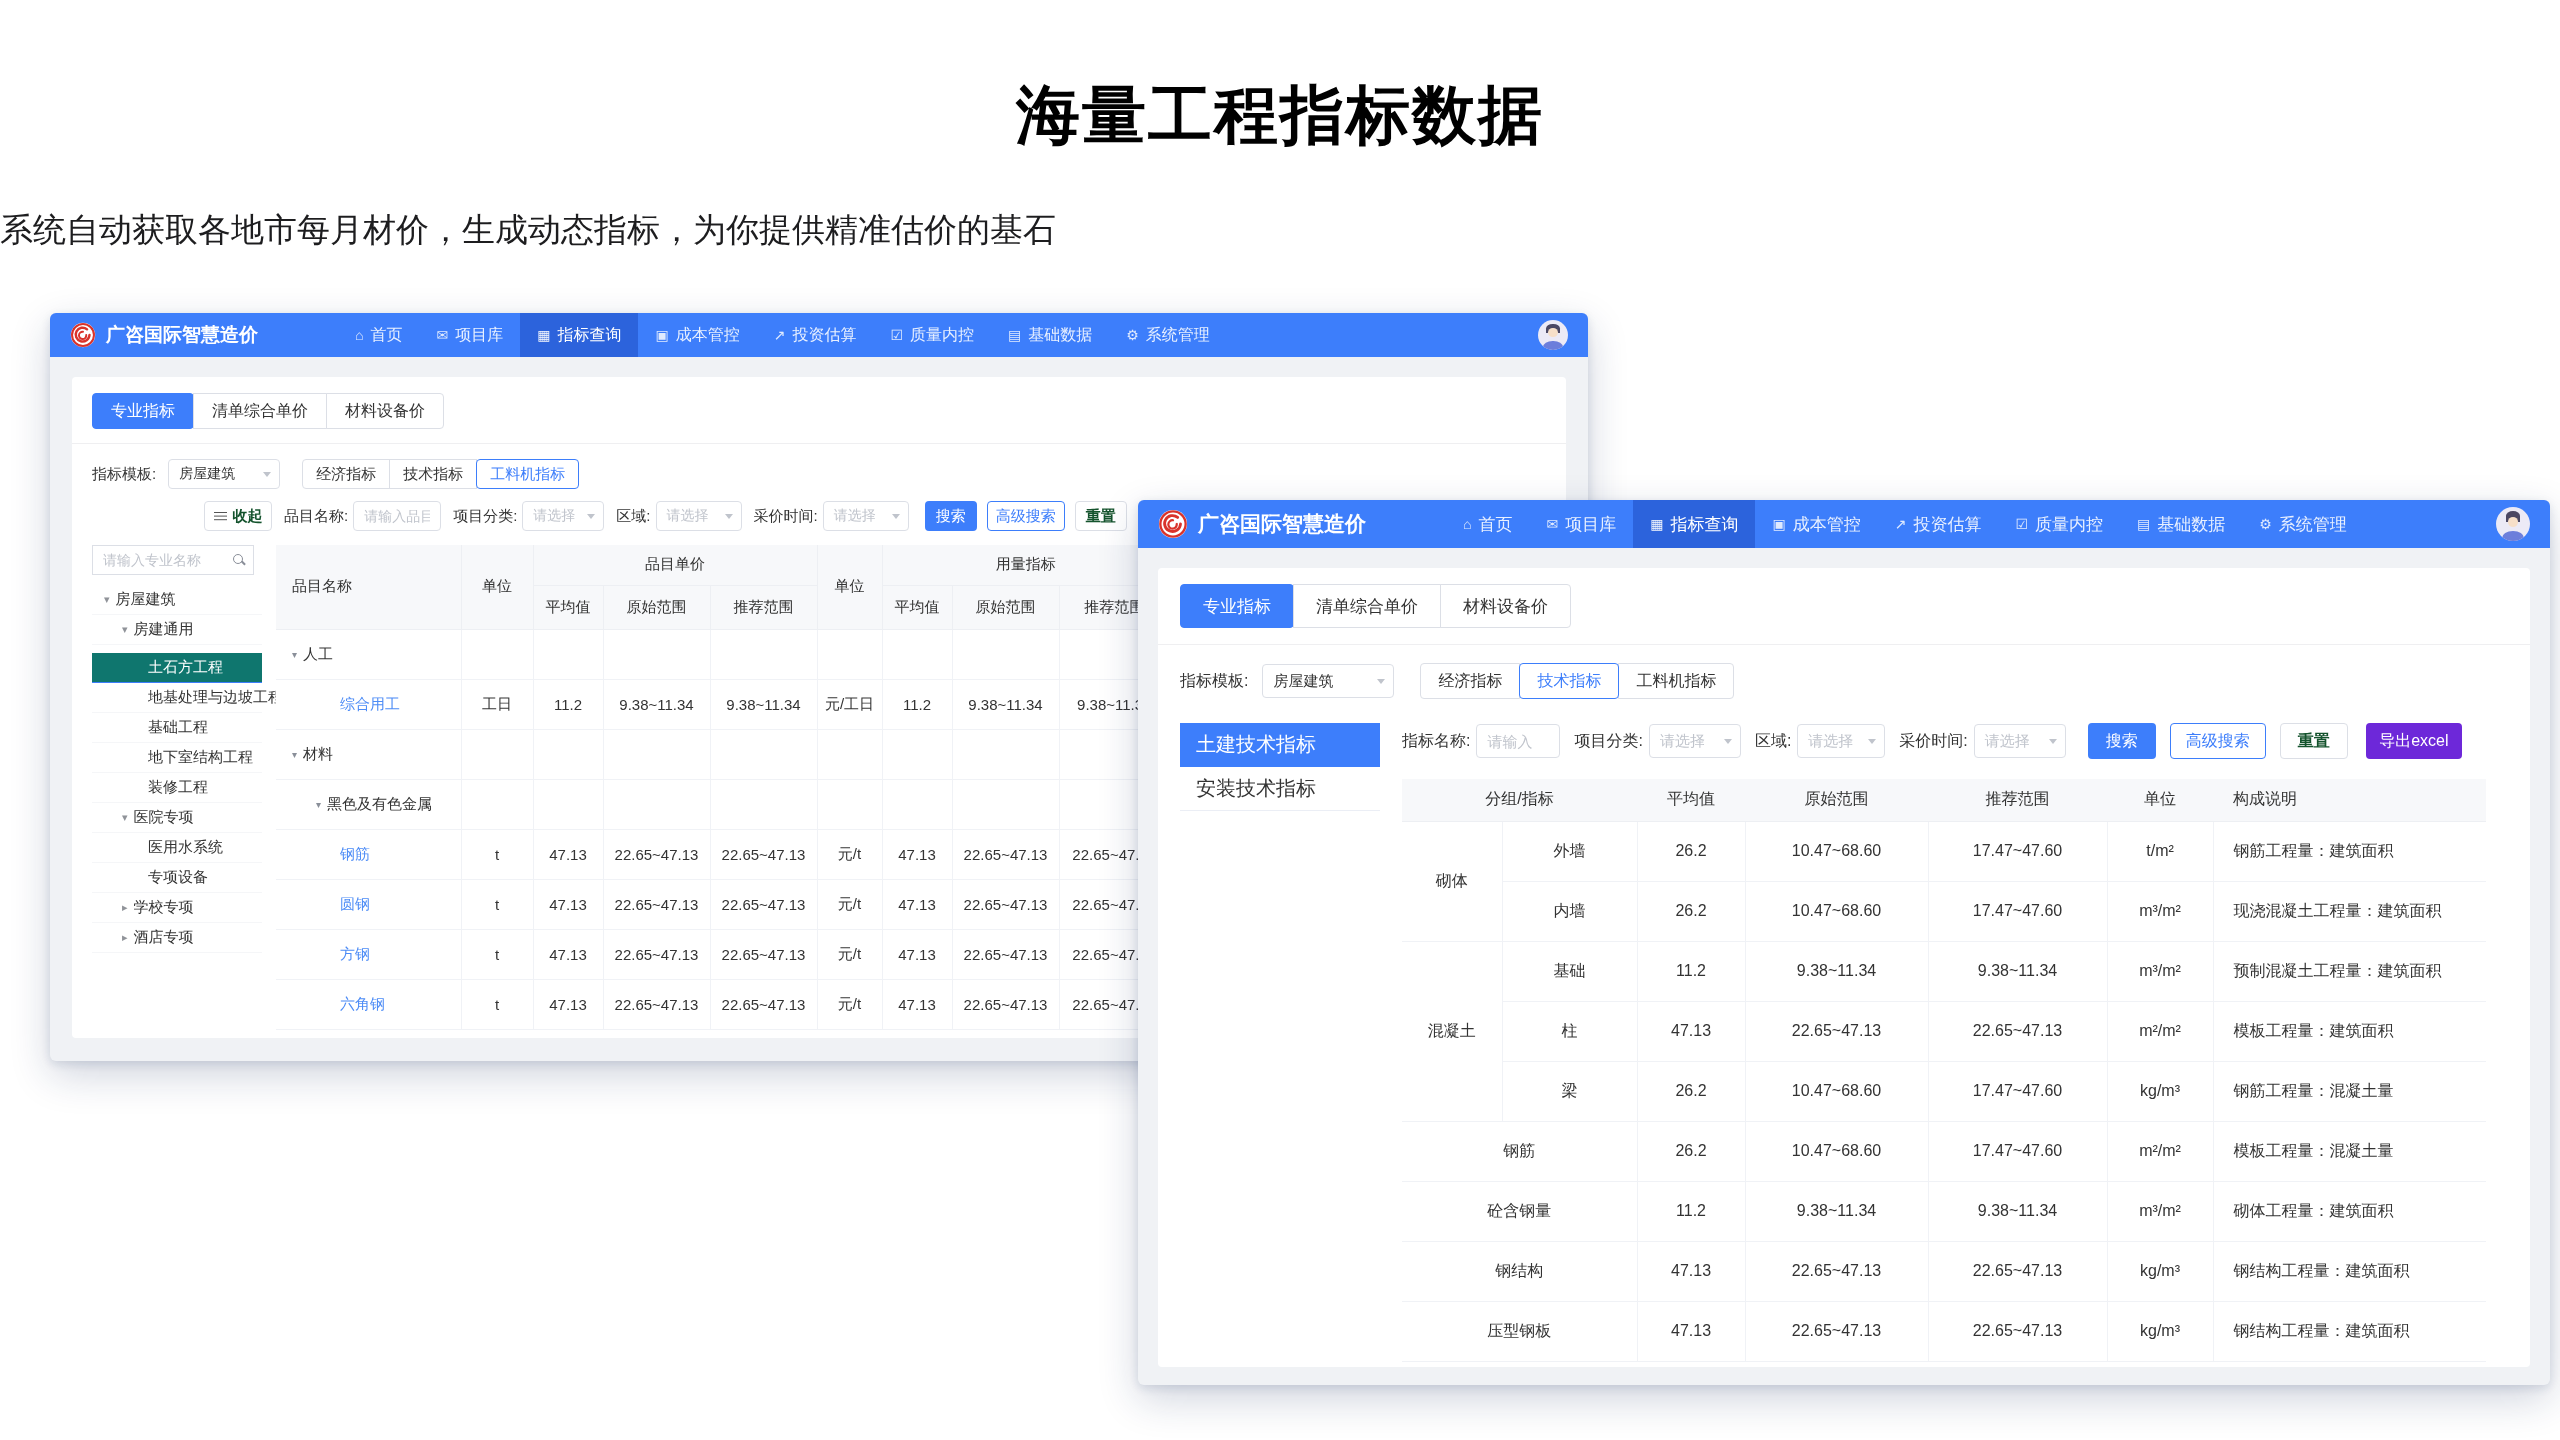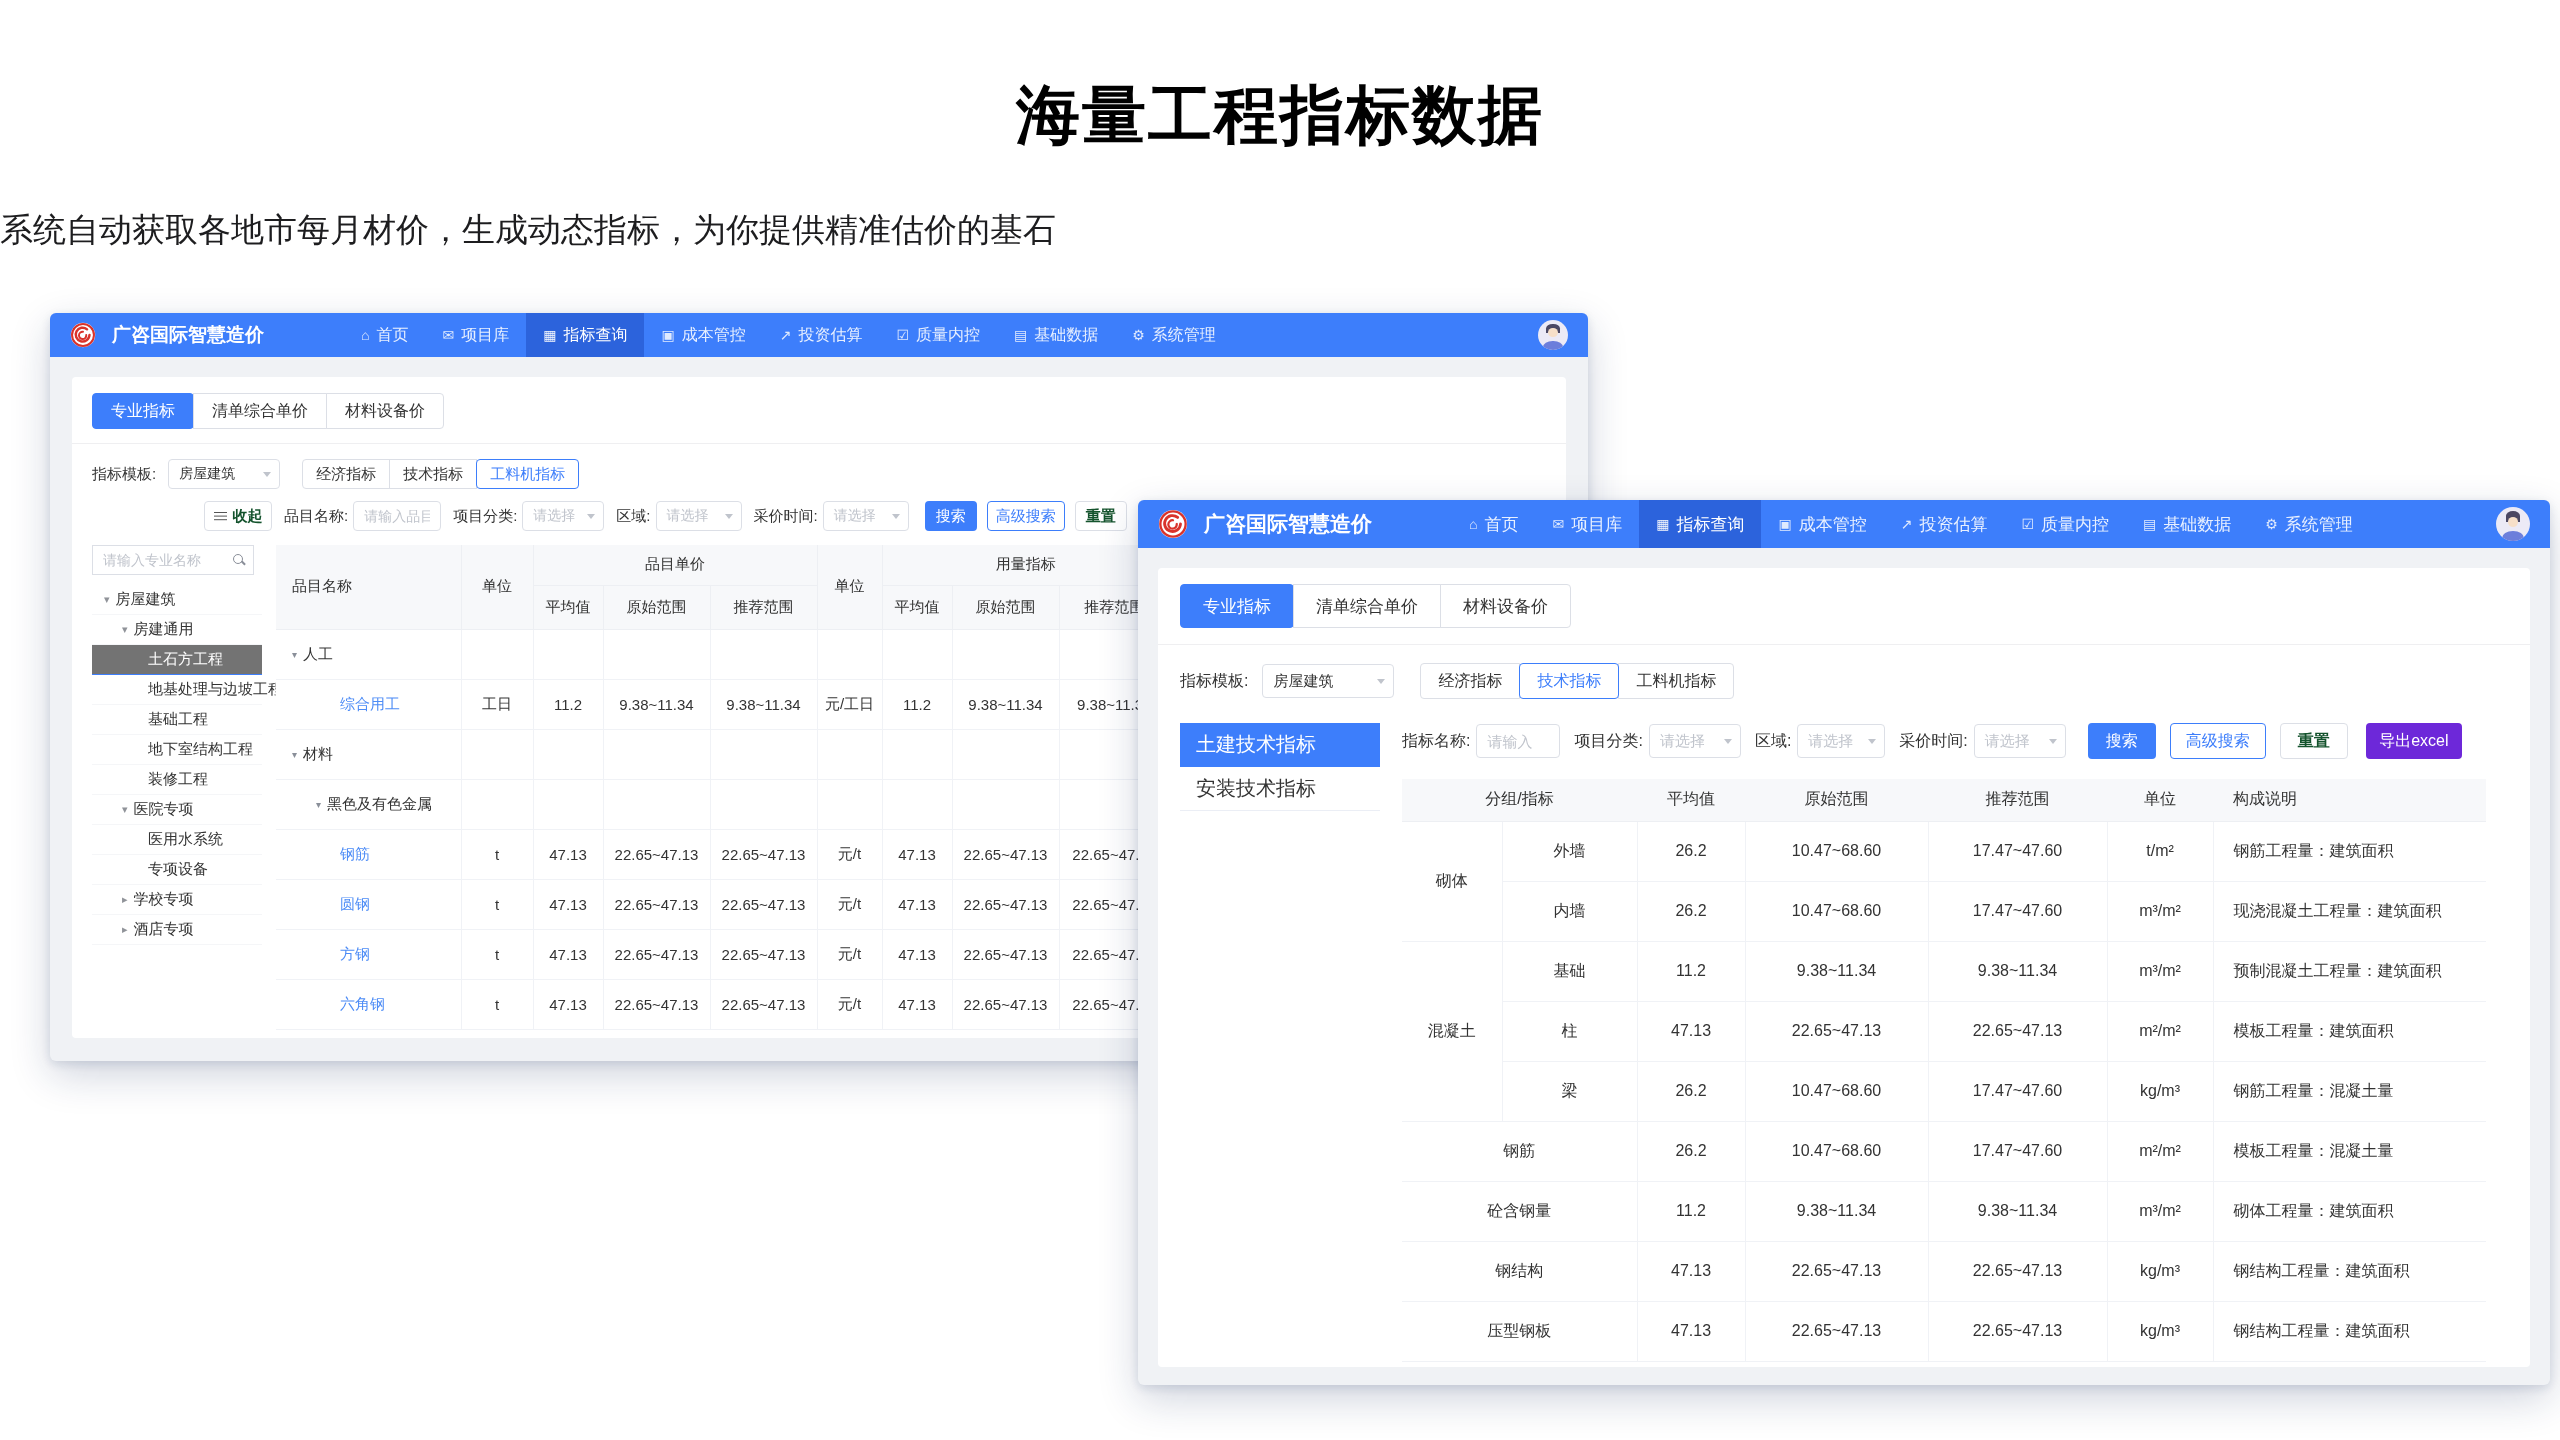--- a/index.html
+++ b/index.html
@@ -12,21 +12,21 @@
 
   
   .window { position:absolute; border-radius:6px; overflow:hidden; background:#F0F2F5; box-shadow:0 14px 40px rgba(20,40,90,.20), 0 3px 10px rgba(20,40,90,.12); }
   .win1 { left:50px; top:313px; width:1538px; height:748px; z-index:1; }
   .win2 { left:1138px; top:500px; width:1412px; height:885px; z-index:2; }
 
   
   .navbar { display:flex; align-items:center; background:#3D7EFB; padding:0 20px; }
   .win1 .navbar { height:44px; }
   .win2 .navbar { height:48px; }
-  .brand { display:flex; align-items:center; gap:16px; color:#fff; font-weight:bold; white-space:nowrap; }
+  .brand { display:flex; align-items:center; gap:10px; color:#fff; font-weight:bold; white-space:nowrap; }
   .win1 .brand { font-size:19px; }
   .win2 .brand { font-size:21px; }
   .logo { display:block; }
   .nav-menu { display:flex; align-items:stretch; height:100%; margin-left:80px; }
   .nav-item { display:flex; align-items:center; gap:7px; padding:0 17px; color:#E8F0FF; cursor:pointer; white-space:nowrap; }
   .win1 .nav-item { font-size:16px; }
   .win2 .nav-item { font-size:17px; }
   .nav-item.active { background:#2C63DC; color:#fff; }
   .nav-ico { font-size:14px; line-height:1; opacity:.95; }
   .nav-spacer { flex:1; }
@@ -103,21 +103,21 @@
   .tree-search input { border:none; outline:none; width:126px; padding:0 0 0 10px; font-size:14px; font-family:inherit; color:#333; }
   .tree-search input::placeholder { color:#C0C4CC; }
   .mag { position:absolute; right:10px; top:8px; width:10px; height:10px; border:1.6px solid #8a8f99; border-radius:50%; }
   .mag:after { content:""; position:absolute; width:5px; height:1.6px; background:#8a8f99; transform:rotate(45deg); right:-4px; bottom:-1px; }
   .tree-list { margin-top:10px; }
   .tree-item { display:flex; align-items:center; height:30px; font-size:15px; color:#333; cursor:pointer; border-bottom:1px solid #F5F6F8; white-space:nowrap; }
   .tree-item .tcaret { color:#909399; font-size:11px; margin-right:6px; }
   .tree-item.lv0 { padding-left:12px; }
   .tree-item.lv1 { padding-left:30px; }
   .tree-item.lv2 { padding-left:56px; }
-  .tree-item.sel { background:#737373; color:#fff; border-bottom-color:#3D7EFB; }
+  .tree-item.sel { background:#0f766e; color:#fff; border-bottom-color:#3D7EFB;margin-top:8px; }
 
   
   table { border-collapse:collapse; table-layout:fixed; background:#fff; }
   .t1 { width:893px; margin-left:14px; }
   .t1 th { background:#F7F8FA; font-weight:normal; font-size:15px; color:#333; border:1px solid #EDEFF3; border-top:none; }
   .t1 thead tr:first-child th { height:40px; }
   .t1 thead tr:last-child th { height:44px; }
   .t1 th:first-child, .t1 td:first-child { border-left:none; }
   .t1 th:last-child, .t1 td:last-child { border-right:none; }
   .t1 .th-name { text-align:left; padding-left:16px; }

